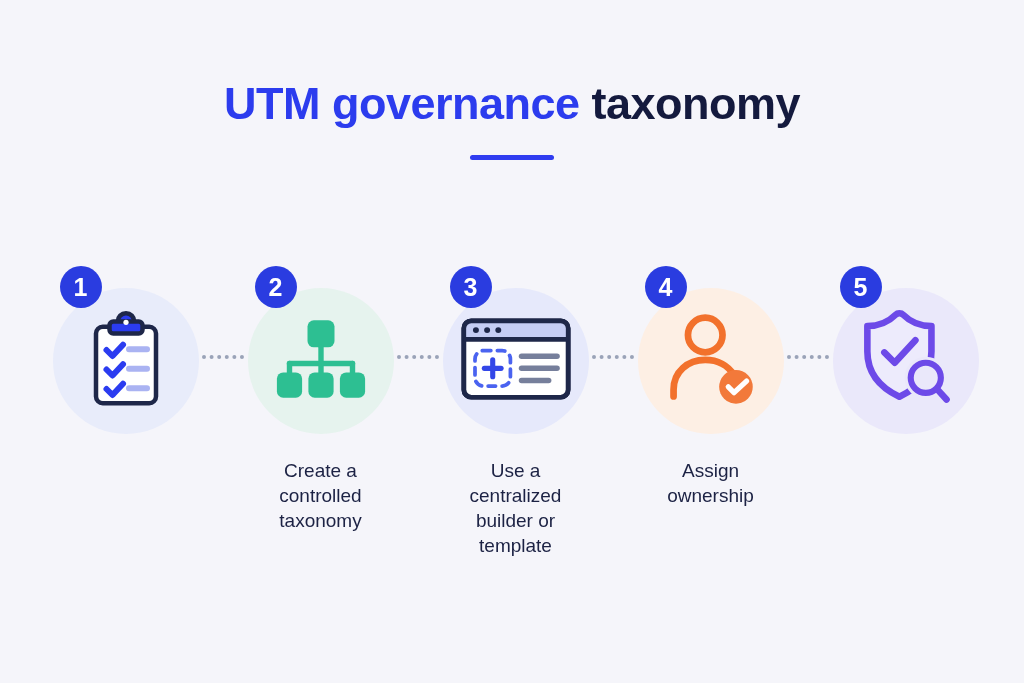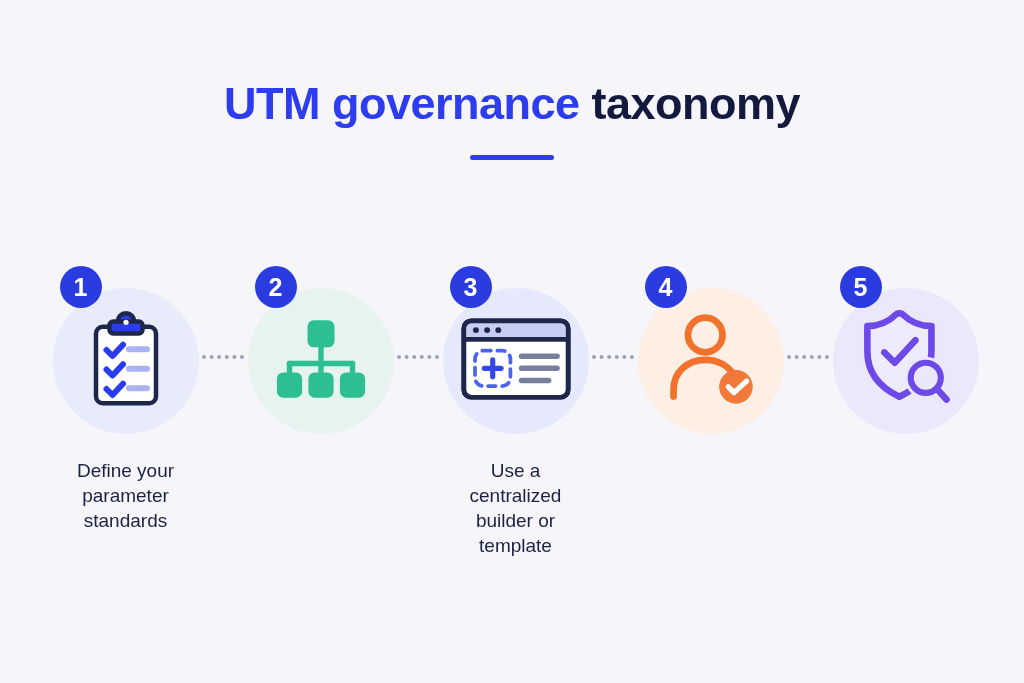--- a/index.html
+++ b/index.html
@@ -82,41 +82,41 @@
             <path d="M22 53 l8 8 l14 -15" stroke="#2b3cf0" stroke-width="8" stroke-linecap="round" stroke-linejoin="round"></path>
             <line x1="52" y1="52" x2="76" y2="52" stroke="#aab3f2" stroke-width="8" stroke-linecap="round"></line>
             <path d="M22 79 l8 8 l14 -15" stroke="#2b3cf0" stroke-width="8" stroke-linecap="round" stroke-linejoin="round"></path>
             <line x1="52" y1="78" x2="76" y2="78" stroke="#aab3f2" stroke-width="8" stroke-linecap="round"></line>
             <path d="M22 105 l8 8 l14 -15" stroke="#2b3cf0" stroke-width="8" stroke-linecap="round" stroke-linejoin="round"></path>
             <line x1="52" y1="104" x2="76" y2="104" stroke="#aab3f2" stroke-width="8" stroke-linecap="round"></line>
           </svg>
         </span>
       </div>
       <div class="connector"></div>
-      <div class="step-label">Define your parameter standards</div>
     </div>
 
     <div class="step">
       <div class="step-badge">2</div>
       <div class="step-circle">
         <span>
           <svg width="90" height="78" viewBox="0 0 100 86" fill="none">
             <rect x="35" y="0" width="30" height="30" rx="7" fill="#2dbf92"></rect>
             <line x1="50" y1="30" x2="50" y2="48" stroke="#2dbf92" stroke-width="6" stroke-linecap="round"></line>
             <line x1="15" y1="48" x2="85" y2="48" stroke="#2dbf92" stroke-width="6" stroke-linecap="round"></line>
             <line x1="15" y1="48" x2="15" y2="60" stroke="#2dbf92" stroke-width="6" stroke-linecap="round"></line>
             <line x1="50" y1="48" x2="50" y2="60" stroke="#2dbf92" stroke-width="6" stroke-linecap="round"></line>
             <line x1="85" y1="48" x2="85" y2="60" stroke="#2dbf92" stroke-width="6" stroke-linecap="round"></line>
             <rect x="1" y="58" width="28" height="28" rx="7" fill="#2dbf92"></rect>
             <rect x="36" y="58" width="28" height="28" rx="7" fill="#2dbf92"></rect>
             <rect x="71" y="58" width="28" height="28" rx="7" fill="#2dbf92"></rect>
           </svg>
         </span>
       </div>
       <div class="connector"></div>
+      <div class="step-label">Create a controlled taxonomy</div>
     </div>
 
     <div class="step">
       <div class="step-badge">3</div>
       <div class="step-circle">
         <span>
           <svg width="110" height="82" viewBox="0 0 118 88" fill="none">
             <rect x="3" y="3" width="112" height="82" rx="8" fill="#ffffff" stroke="#1e2749" stroke-width="5"></rect>
             <path d="M3 11 a8 8 0 0 1 8 -8 h96 a8 8 0 0 1 8 8 v12 h-112 z" fill="#c5cdf4"></path>
             <rect x="3" y="3" width="112" height="82" rx="8" fill="none" stroke="#1e2749" stroke-width="5"></rect>
@@ -143,20 +143,21 @@
         <span>
           <svg width="96" height="96" viewBox="0 0 100 100" fill="none">
             <circle cx="44" cy="25" r="18" stroke="#f2712c" stroke-width="7"></circle>
             <path d="M11 89 v-7 c0 -19 15 -31 33 -31 c13 0 24 6 30 16" stroke="#f2712c" stroke-width="7" stroke-linecap="round" fill="none"></path>
             <circle cx="76" cy="79" r="17.5" fill="#f2793a"></circle>
             <path d="M68 79 l6 6 l13 -12" stroke="#ffffff" stroke-width="5.5" stroke-linecap="round" stroke-linejoin="round" fill="none"></path>
           </svg>
         </span>
       </div>
       <div class="connector"></div>
+      <div class="step-label">Assign ownership</div>
     </div>
 
     <div class="step">
       <div class="step-badge">5</div>
       <div class="step-circle">
         <span>
           <svg width="98" height="100" viewBox="0 0 104 106" fill="none">
             <path d="M41 6 c2 -2 6 -2 8 0 c8 8 18 12 30 12 v27 c0 25 -15 39 -34 48 c-19 -9 -34 -23 -34 -48 v-27 c12 0 22 -4 30 -12 z" fill="#edebfc" stroke="#6d4ae8" stroke-width="7" stroke-linejoin="round"></path>
             <path d="M29 46 l11 11 l22 -24" stroke="#6d4ae8" stroke-width="7" stroke-linecap="round" stroke-linejoin="round" fill="none"></path>
             <circle cx="73" cy="73" r="16" fill="#eae8fa" stroke="#eae8fa" stroke-width="13"></circle>

